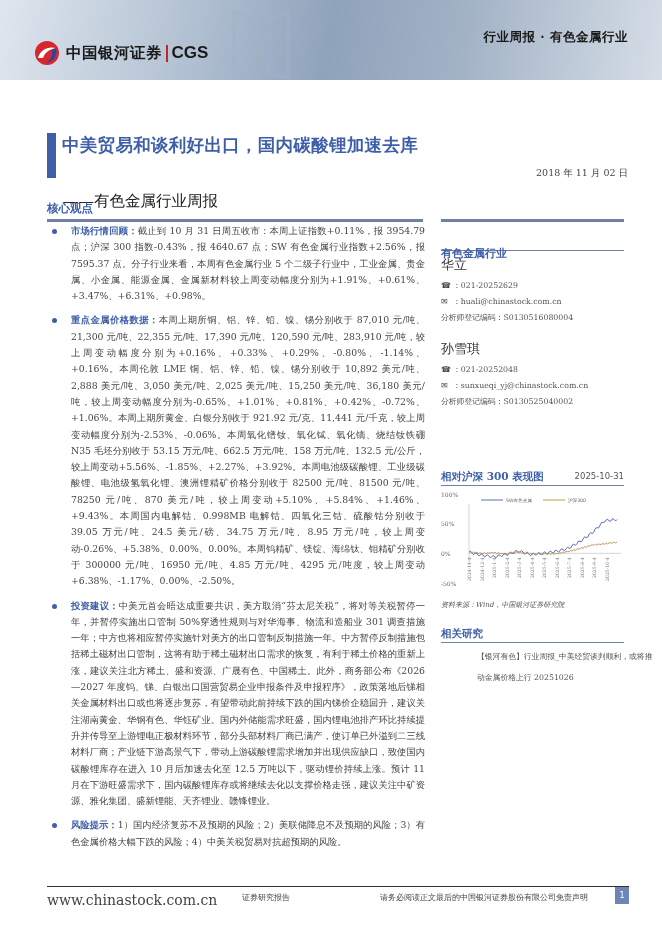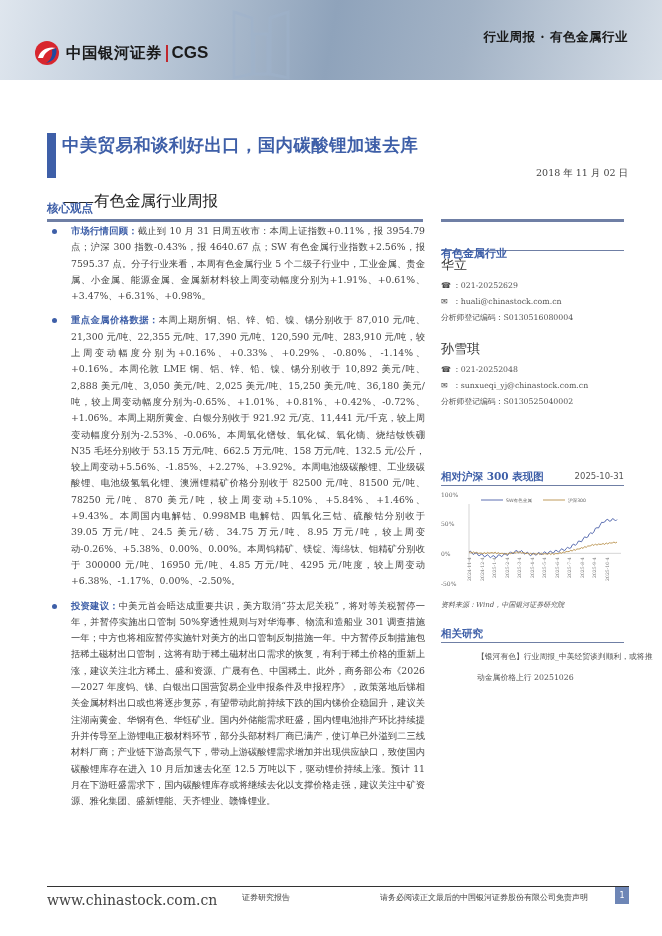--- a/index.html
+++ b/index.html
@@ -100,20 +100,24 @@
     <span class="bullet-label">市场行情回顾：</span><span>截止到 10 月 31 日周五收市：本周上证指数+0.11%，报 3954.79 点；沪深 300 指数-0.43%，报 4640.67 点；SW 有色金属行业指数+2.56%，报 7595.37 点。分子行业来看，本周有色金属行业 5 个二级子行业中，工业金属、贵金属、小金属、能源金属、金属新材料较上周变动幅度分别为+1.91%、+0.61%、+3.47%、+6.31%、+0.98%。</span>
   </div>
   <div class="bullet">
     <span class="bullet-dot"></span>
     <span class="bullet-label">重点金属价格数据：</span><span>本周上期所铜、铝、锌、铅、镍、锡分别收于 87,010 元/吨、21,300 元/吨、22,355 元/吨、17,390 元/吨、120,590 元/吨、283,910 元/吨，较上周变动幅度分别为+0.16%、+0.33%、+0.29%、-0.80%、-1.14%、+0.16%。本周伦敦 LME 铜、铝、锌、铅、镍、锡分别收于 10,892 美元/吨、2,888 美元/吨、3,050 美元/吨、2,025 美元/吨、15,250 美元/吨、36,180 美元/吨，较上周变动幅度分别为-0.65%、+1.01%、+0.81%、+0.42%、-0.72%、+1.06%。本周上期所黄金、白银分别收于 921.92 元/克、11,441 元/千克，较上周变动幅度分别为-2.53%、-0.06%。本周氧化镨钕、氧化铽、氧化镝、烧结钕铁硼 N35 毛坯分别收于 53.15 万元/吨、662.5 万元/吨、158 万元/吨、132.5 元/公斤，较上周变动+5.56%、-1.85%、+2.27%、+3.92%。本周电池级碳酸锂、工业级碳酸锂、电池级氢氧化锂、澳洲锂精矿价格分别收于 82500 元/吨、81500 元/吨、78250 元/吨、870 美元/吨，较上周变动+5.10%、+5.84%、+1.46%、+9.43%。本周国内电解钴、0.998MB 电解钴、四氧化三钴、硫酸钴分别收于 39.05 万元/吨、24.5 美元/磅、34.75 万元/吨、8.95 万元/吨，较上周变动-0.26%、+5.38%、0.00%、0.00%。本周钨精矿、镁锭、海绵钛、钼精矿分别收于 300000 元/吨、16950 元/吨、4.85 万元/吨、4295 元/吨度，较上周变动+6.38%、-1.17%、0.00%、-2.50%。</span>
   </div>
   <div class="bullet">
     <span class="bullet-dot"></span>
     <span class="bullet-label">投资建议：</span><span>中美元首会晤达成重要共识，美方取消“芬太尼关税”，将对等关税暂停一年，并暂停实施出口管制 50%穿透性规则与对华海事、物流和造船业 301 调查措施一年；中方也将相应暂停实施针对美方的出口管制反制措施一年。中方暂停反制措施包括稀土磁材出口管制，这将有助于稀土磁材出口需求的恢复，有利于稀土价格的重新上涨，建议关注北方稀土、盛和资源、广晟有色、中国稀土。此外，商务部公布《2026—2027 年度钨、锑、白银出口国营贸易企业申报条件及申报程序》，政策落地后锑相关金属材料出口或也将逐步复苏，有望带动此前持续下跌的国内锑价企稳回升，建议关注湖南黄金、华钢有色、华钰矿业。国内外储能需求旺盛，国内锂电池排产环比持续提升并传导至上游锂电正极材料环节，部分头部材料厂商已满产，使订单已外溢到二三线材料厂商；产业链下游高景气下，带动上游碳酸锂需求增加并出现供应缺口，致使国内碳酸锂库存在进入 10 月后加速去化至 12.5 万吨以下，驱动锂价持续上涨。预计 11 月在下游旺盛需求下，国内碳酸锂库存或将继续去化以支撑价格走强，建议关注中矿资源、雅化集团、盛新锂能、天齐锂业、赣锋锂业。</span>
   </div>
+  <div class="bullet">
+    <span class="bullet-dot"></span>
+    <span class="bullet-label">风险提示：</span><span>1）国内经济复苏不及预期的风险；2）美联储降息不及预期的风险；3）有色金属价格大幅下跌的风险；4）中美关税贸易对抗超预期的风险。</span>
+  </div>
 </div>
 
 <div class="sidebar">
   <div class="sb-row sb-industry">有色金属行业</div>
 
   <div class="analyst">
     <div class="analyst-name">华立</div>
     <div class="analyst-line">
       <span class="analyst-icon">☎</span>
       <span>：021-20252629</span>

